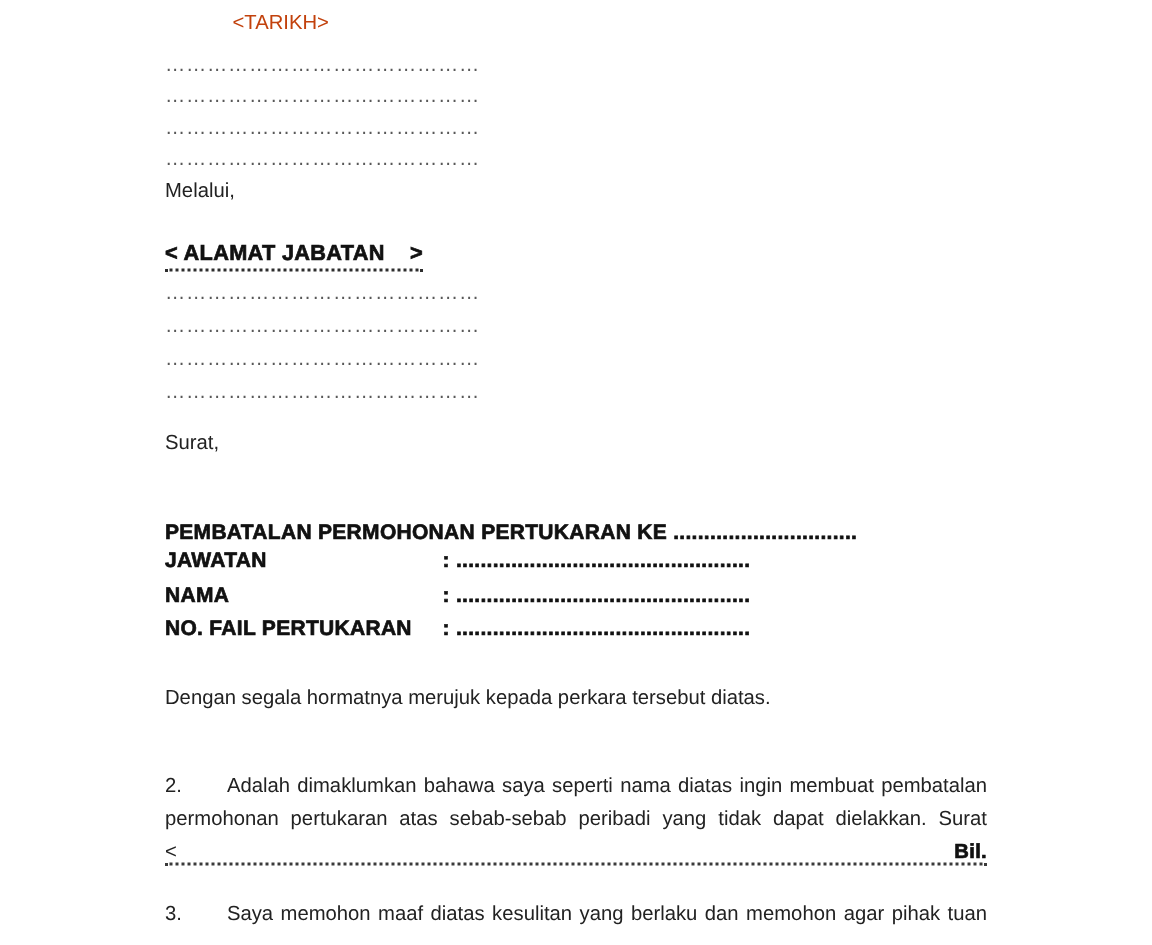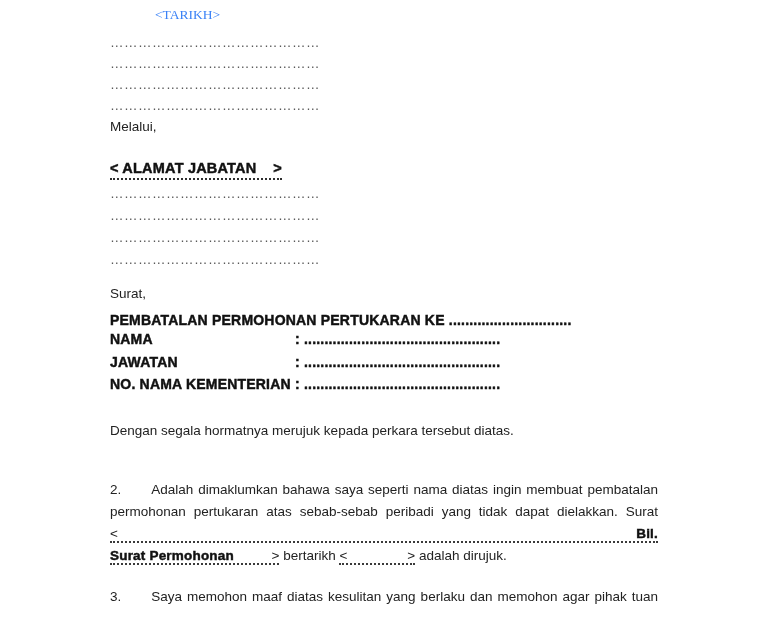--- a/index.html
+++ b/index.html
@@ -19,30 +19,30 @@
   }
   .pre { white-space: pre; }
   .gothic {
     font-weight: bold;
     color: #111;
     letter-spacing: 0.2px;
     -webkit-text-stroke: 0.45px #111;
   }
   .h1 { line-height: 15px; }
   .h1 .u { border-bottom: 2px dashed #2e2e2e; padding-bottom: 2px; font-size: 14.5px; }
-  .tarikh { margin-top: 7px; margin-left: 45px; line-height: 14px; color: #3b82f6; font-family: Liberation Serif, serif; }
+  .tarikh { margin-top: 7px; margin-left: 45px; line-height: 14px; color: #c2410c; }
   .dot-block { margin-top: 10px; }
   .dotline { height: 21px; line-height: 21px; color: #585858; letter-spacing: 0.5px; }
   .dot-block2 { margin-top: 7px; }
   .dot-block2 .dotline { height: 22px; line-height: 22px; }
   .melalui { margin-top: 4px; line-height: 14px; }
   .h2 { margin-top: 27px; line-height: 15px; }
   .h2 .u { border-bottom: 2px dotted #2e2e2e; padding-bottom: 2px; font-size: 14.5px; text-align: right; }
   .tuan { margin-top: 16px; line-height: 14px; }
-  .subject { margin-top: 11px; }
+  .subject { margin-top: 44px; }
   .subject-title { line-height: 16px; font-size: 14px; }
   .subject-row { line-height: 22.5px; font-size: 14px; }
   .subject-row .lbl { display: inline-block; width: 185px; }
   .para1 { margin-top: 28px; line-height: 14px; }
   .para { margin-top: 41px; }
   .para .pline { line-height: 22px; }
   .para3 { margin-top: 19px; }
   .para3 .pline { line-height: 21.5px; }
   .just { text-align: justify; text-align-last: justify; text-justify: inter-word; }
   .tab { display: inline-block; width: 30px; }
@@ -71,31 +71,30 @@
     <div class="dotline">………………………………………</div>
     <div class="dotline">………………………………………</div>
     <div class="dotline">………………………………………</div>
     <div class="dotline">………………………………………</div>
   </div>
 
   <div class="tuan">Surat,</div>
 
   <div class="subject">
     <div class="subject-title"><span class="gothic">PEMBATALAN PERMOHONAN PERTUKARAN KE </span><span class="gothic">..............................</span></div>
+    <div class="subject-row"><span class="lbl gothic">JAWATAN</span><span class="gothic">: ................................................</span></div>
     <div class="subject-row"><span class="lbl gothic">NAMA</span><span class="gothic">: ................................................</span></div>
-    <div class="subject-row"><span class="lbl gothic">JAWATAN</span><span class="gothic">: ................................................</span></div>
-    <div class="subject-row"><span class="lbl gothic">NO. NAMA KEMENTERIAN</span><span class="gothic">: ................................................</span></div>
+    <div class="subject-row"><span class="lbl gothic">NO. FAIL PERTUKARAN</span><span class="gothic">: ................................................</span></div>
   </div>
 
   <div class="para1">Dengan segala hormatnya merujuk kepada perkara tersebut diatas.</div>
 
   <div class="para">
     <div class="pline just"><span>2.</span><span class="tab"></span><span>Adalah dimaklumkan bahawa saya seperti nama diatas ingin membuat pembatalan</span></div>
     <div class="pline just"><span>permohonan pertukaran atas sebab-sebab peribadi yang tidak dapat dielakkan. Surat </span><span class="ref-u pre"><span>&lt;             </span><span class="gothic">Bil.</span></span></div>
-    <div class="pline"><span class="ref-u pre"><span class="gothic">Surat Permohonan</span><span>          &gt;</span></span><span> bertarikh </span><span class="ref-u pre">&lt;                &gt;</span><span> adalah dirujuk.</span></div>
   </div>
 
   <div class="para para3">
     <div class="pline just"><span>3.</span><span class="tab"></span><span>Saya memohon maaf diatas kesulitan yang berlaku dan memohon agar pihak tuan</span></div>
 
   </div>
 
 </div>
 
 </body></html>

